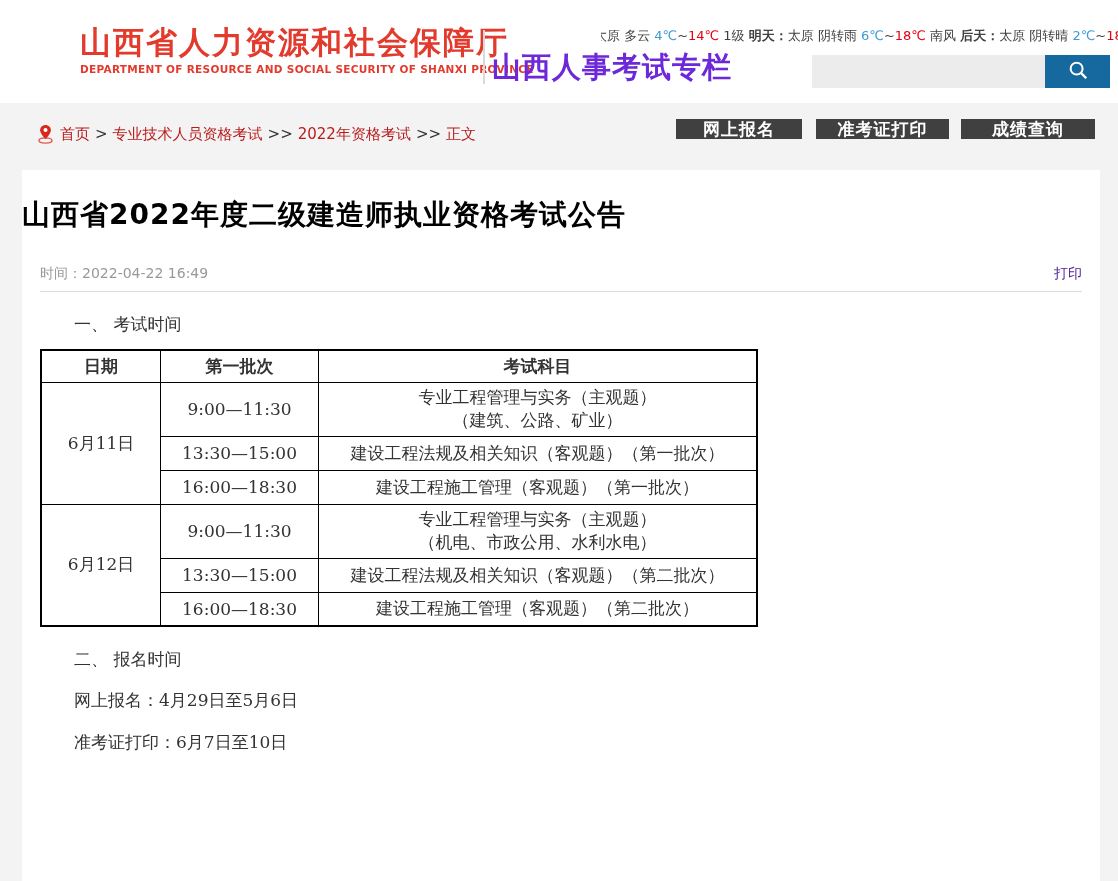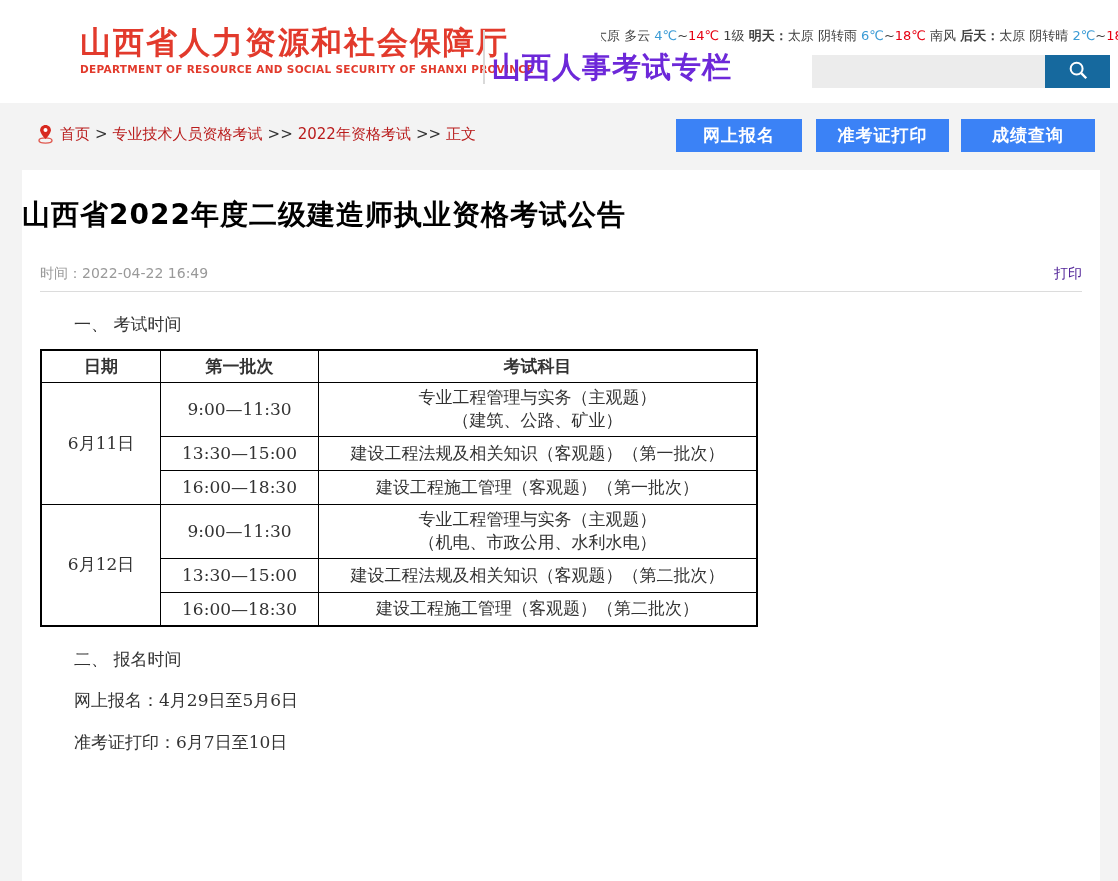--- a/index.html
+++ b/index.html
@@ -25,21 +25,21 @@
   .search-btn { width:65px; height:33px; background:#16699e; border:none; display:flex; align-items:center; justify-content:center; cursor:pointer; }
   
   .gray-band { position:absolute; top:103px; left:0; width:1118px; height:778px; background:#f3f3f3; }
   
   .breadcrumb { position:absolute; left:38px; top:123px; height:22px; display:flex; align-items:center; font-size:15px; color:#333; }
   .breadcrumb .pin { margin-right:7px; display:flex; align-items:center; }
   .breadcrumb a { color:#b91c1c; text-decoration:none; }
   .breadcrumb .sep { margin:0 5px; color:#333; }
   
   .quick-buttons { position:absolute; left:676px; top:119px; display:flex; }
-  .qbtn { height:33px; background:#3b82f6; color:#fff; font-size:17px; font-weight:bold; border:none; display:flex; align-items:center; justify-content:center; cursor:pointer; letter-spacing:1px; font-family:"DejaVu Sans", sans-serif; }
+  .qbtn { height:20px; background:#404040; color:#fff; font-size:17px; font-weight:bold; border:none; display:flex; align-items:center; justify-content:center; cursor:pointer; letter-spacing:1px; font-family:"DejaVu Sans", sans-serif; }
   .qbtn-1 { width:126px; margin-right:14px; }
   .qbtn-2 { width:133px; margin-right:12px; }
   .qbtn-3 { width:134px; }
   
   .card { position:absolute; left:22px; top:170px; width:1078px; height:711px; background:#fff; }
   .article-title { padding-top:26px; font-size:28px; font-weight:bold; color:#000; letter-spacing:1px; }
   .time-row { margin:22px 18px 0 18px; height:36px; border-bottom:1px solid #dcdcdc; display:flex; justify-content:space-between; align-items:center; color:#999; font-size:14px; }
   .print-link { color:#4c1d95; text-decoration:none; cursor:pointer; }
   .article-body { margin:0 18px; font-family:"DejaVu Serif", serif; font-size:17px; color:#333; }
   .intro { margin-top:12px; line-height:42px; text-indent:2em; }

